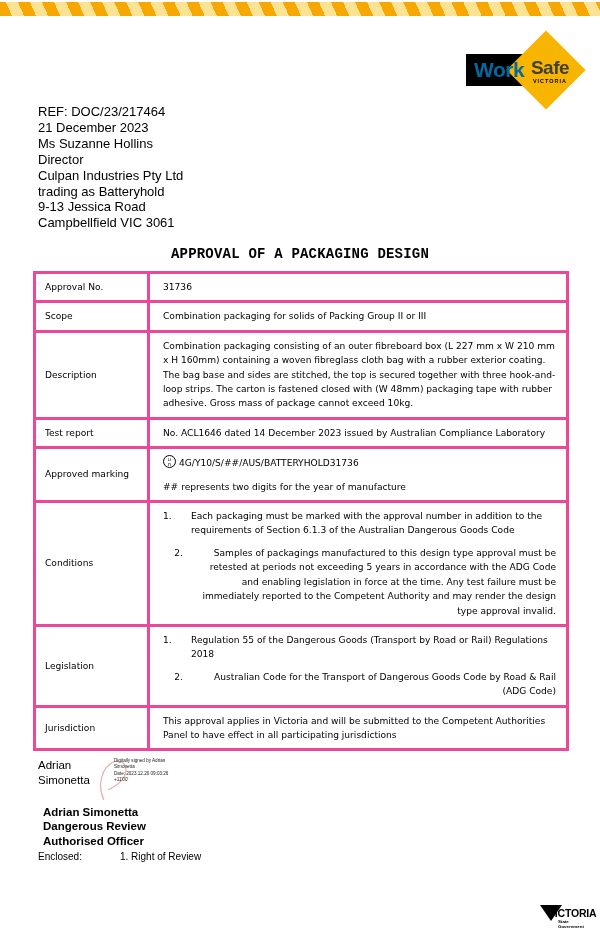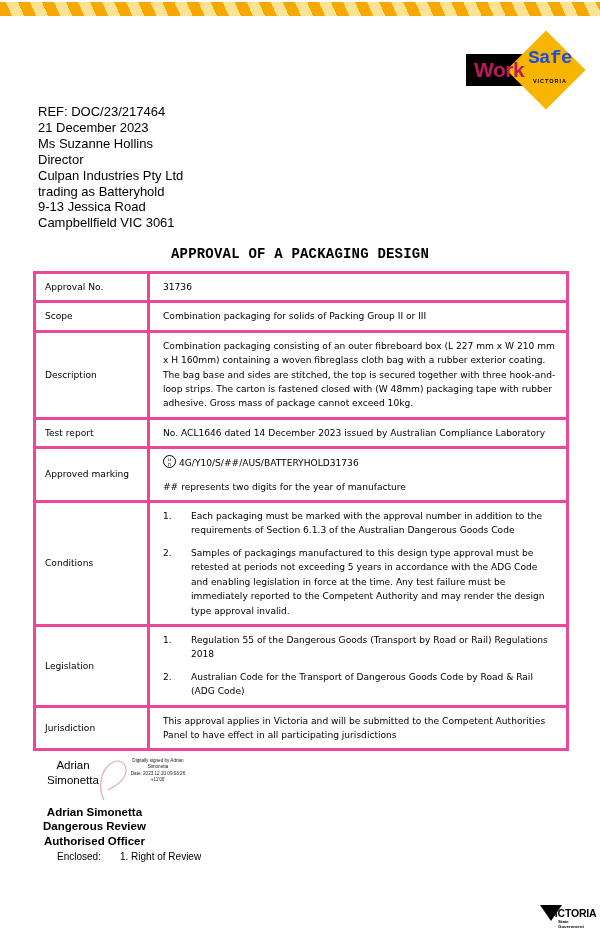--- a/index.html
+++ b/index.html
@@ -38,21 +38,21 @@
     position: absolute;
     left: 0px; top: 12px;
     width: 92px; height: 32px;
     background: #000;
   }
   .ws-work {
     position: absolute;
     left: 8px; top: 13px;
     width: 80px; height: 30px;
     line-height: 30px;
-    color: #be185d;
+    color: #0369a1;
     font-size: 21px;
     font-weight: bold;
     letter-spacing: -0.5px;
     font-family: "Liberation Sans", sans-serif;
   }
   .ws-diamond {
     position: absolute;
     left: 52px; top: 0px;
     width: 56px; height: 56px;
     background: #f7b400;
@@ -61,28 +61,28 @@
   .ws-arrow {
     position: absolute;
     left: 93px; top: 18px;
     width: 0; height: 0;
     border-top: 10px solid transparent;
     border-bottom: 10px solid transparent;
     border-left: 12px solid #f7b400;
   }
   .ws-safe {
     position: absolute;
-    left: 58px; top: 5px;
+    left: 58px; top: 15px;
     width: 52px;
     text-align: center;
-    color: #1d4ed8;
+    color: #404040;
     font-size: 19px;
     font-weight: bold;
     letter-spacing: -0.5px;
-    font-family: Liberation Mono, monospace;
+    font-family: Liberation Sans, sans-serif;
   }
   .ws-vic {
     position: absolute;
     left: 58px; top: 36px;
     width: 52px;
     text-align: center;
     color: #000;
     font-size: 5.5px;
     font-weight: bold;
     letter-spacing: 1px;
@@ -141,21 +141,21 @@
     margin: 0; padding: 0;
     list-style: none;
     counter-reset: cnd;
   }
   ol.cond-list > li {
     counter-increment: cnd;
     position: relative;
     padding-left: 28px;
     margin-bottom: 8px;
   }
-  ol.cond-list > li:last-child { margin-bottom: 0; }
+  ol.cond-list > li:last-child { margin-bottom: 0; text-align: right; }
   ol.cond-list > li::before {
     content: counter(cnd) ".";
     position: absolute;
     left: 0; top: 0;
     width: 20px;
   }
 
   
   .un-mark {
     display: inline-block;
@@ -177,21 +177,20 @@
   .un-mark .un-u { top: 1.2px; }
   .un-mark .un-n { top: 6.2px; }
   .marking-line2 { margin-top: 9px !important; }
 
   
   .sig-area {
     position: absolute;
     left: 38px; top: 758px;
     width: 420px;
     font-family: "Liberation Sans", sans-serif;
-    text-align: center;
   }
   .sig-stamp-name {
     font-size: 11.5px;
     line-height: 15px;
     width: 70px;
   }
   .sig-meta {
     position: absolute;
     left: 76px; top: 0px;
     width: 88px;

